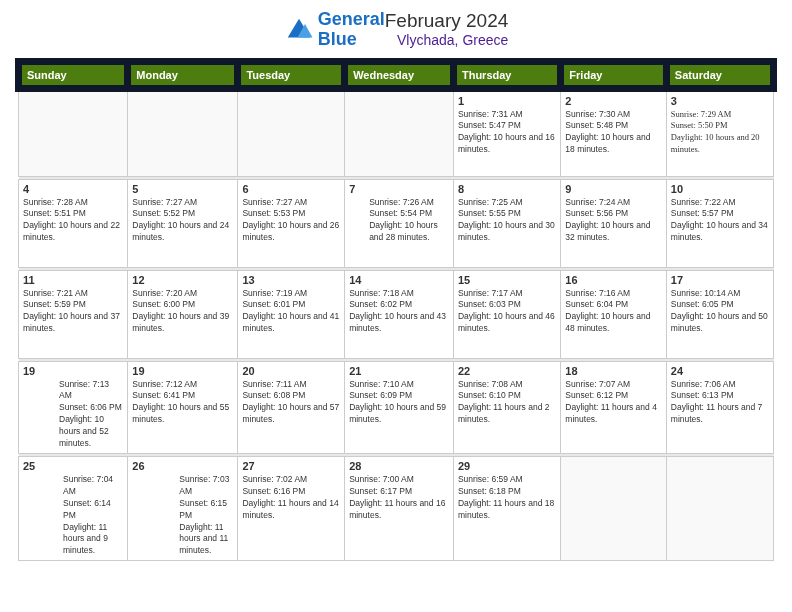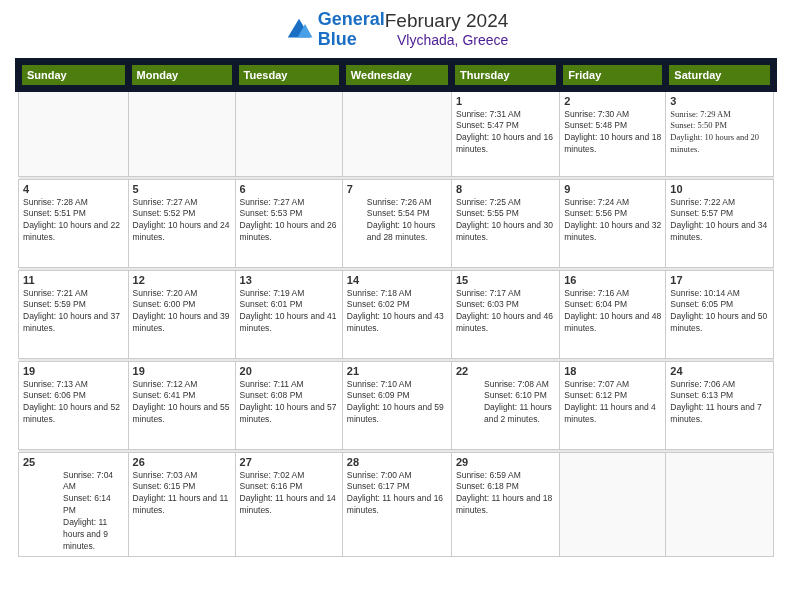--- a/index.html
+++ b/index.html
@@ -240,21 +240,21 @@
 Sunset: 6:05 PM
 Daylight: 10 hours and 50 minutes.</div>
           </td>
         </tr>
         <tr>
           <td colspan="7" style="height: 3px; padding: 0px; background: rgb(232, 232, 232); border: none;"></td>
         </tr>
         <tr>
           <td>
             <span class="day-num">19</span>
-            <div class="day-info" style="white-space: pre-line;">Sunrise: 7:13 AM
+            <div class="day-info" style="white-space: pre-line; margin-left: 36px;">Sunrise: 7:13 AM
 Sunset: 6:06 PM
 Daylight: 10 hours and 52 minutes.</div>
           </td>
           <td>
             <span class="day-num">19</span>
             <div class="day-info" style="white-space: pre-line;">Sunrise: 7:12 AM
 Sunset: 6:41 PM
 Daylight: 10 hours and 55 minutes.</div>
           </td>
           <td>
@@ -264,21 +264,21 @@
 Daylight: 10 hours and 57 minutes.</div>
           </td>
           <td>
             <span class="day-num">21</span>
             <div class="day-info" style="white-space: pre-line;">Sunrise: 7:10 AM
 Sunset: 6:09 PM
 Daylight: 10 hours and 59 minutes.</div>
           </td>
           <td>
             <span class="day-num">22</span>
-            <div class="day-info" style="white-space: pre-line; margin-left: 28px;">Sunrise: 7:08 AM
+            <div class="day-info" style="white-space: pre-line;">Sunrise: 7:08 AM
 Sunset: 6:10 PM
 Daylight: 11 hours and 2 minutes.</div>
           </td>
           <td>
             <span class="day-num">18</span>
             <div class="day-info" style="white-space: pre-line;">Sunrise: 7:07 AM
 Sunset: 6:12 PM
 Daylight: 11 hours and 4 minutes.</div>
           </td>
           <td>
@@ -293,21 +293,21 @@
         </tr>
         <tr>
           <td>
             <span class="day-num">25</span>
             <div class="day-info" style="white-space: pre-line; margin-left: 40px;">Sunrise: 7:04 AM
 Sunset: 6:14 PM
 Daylight: 11 hours and 9 minutes.</div>
           </td>
           <td>
             <span class="day-num">26</span>
-            <div class="day-info" style="white-space: pre-line;">Sunrise: 7:03 AM
+            <div class="day-info" style="white-space: pre-line; margin-left: 47px;">Sunrise: 7:03 AM
 Sunset: 6:15 PM
 Daylight: 11 hours and 11 minutes.</div>
           </td>
           <td>
             <span class="day-num">27</span>
             <div class="day-info" style="white-space: pre-line;">Sunrise: 7:02 AM
 Sunset: 6:16 PM
 Daylight: 11 hours and 14 minutes.</div>
           </td>
           <td>

